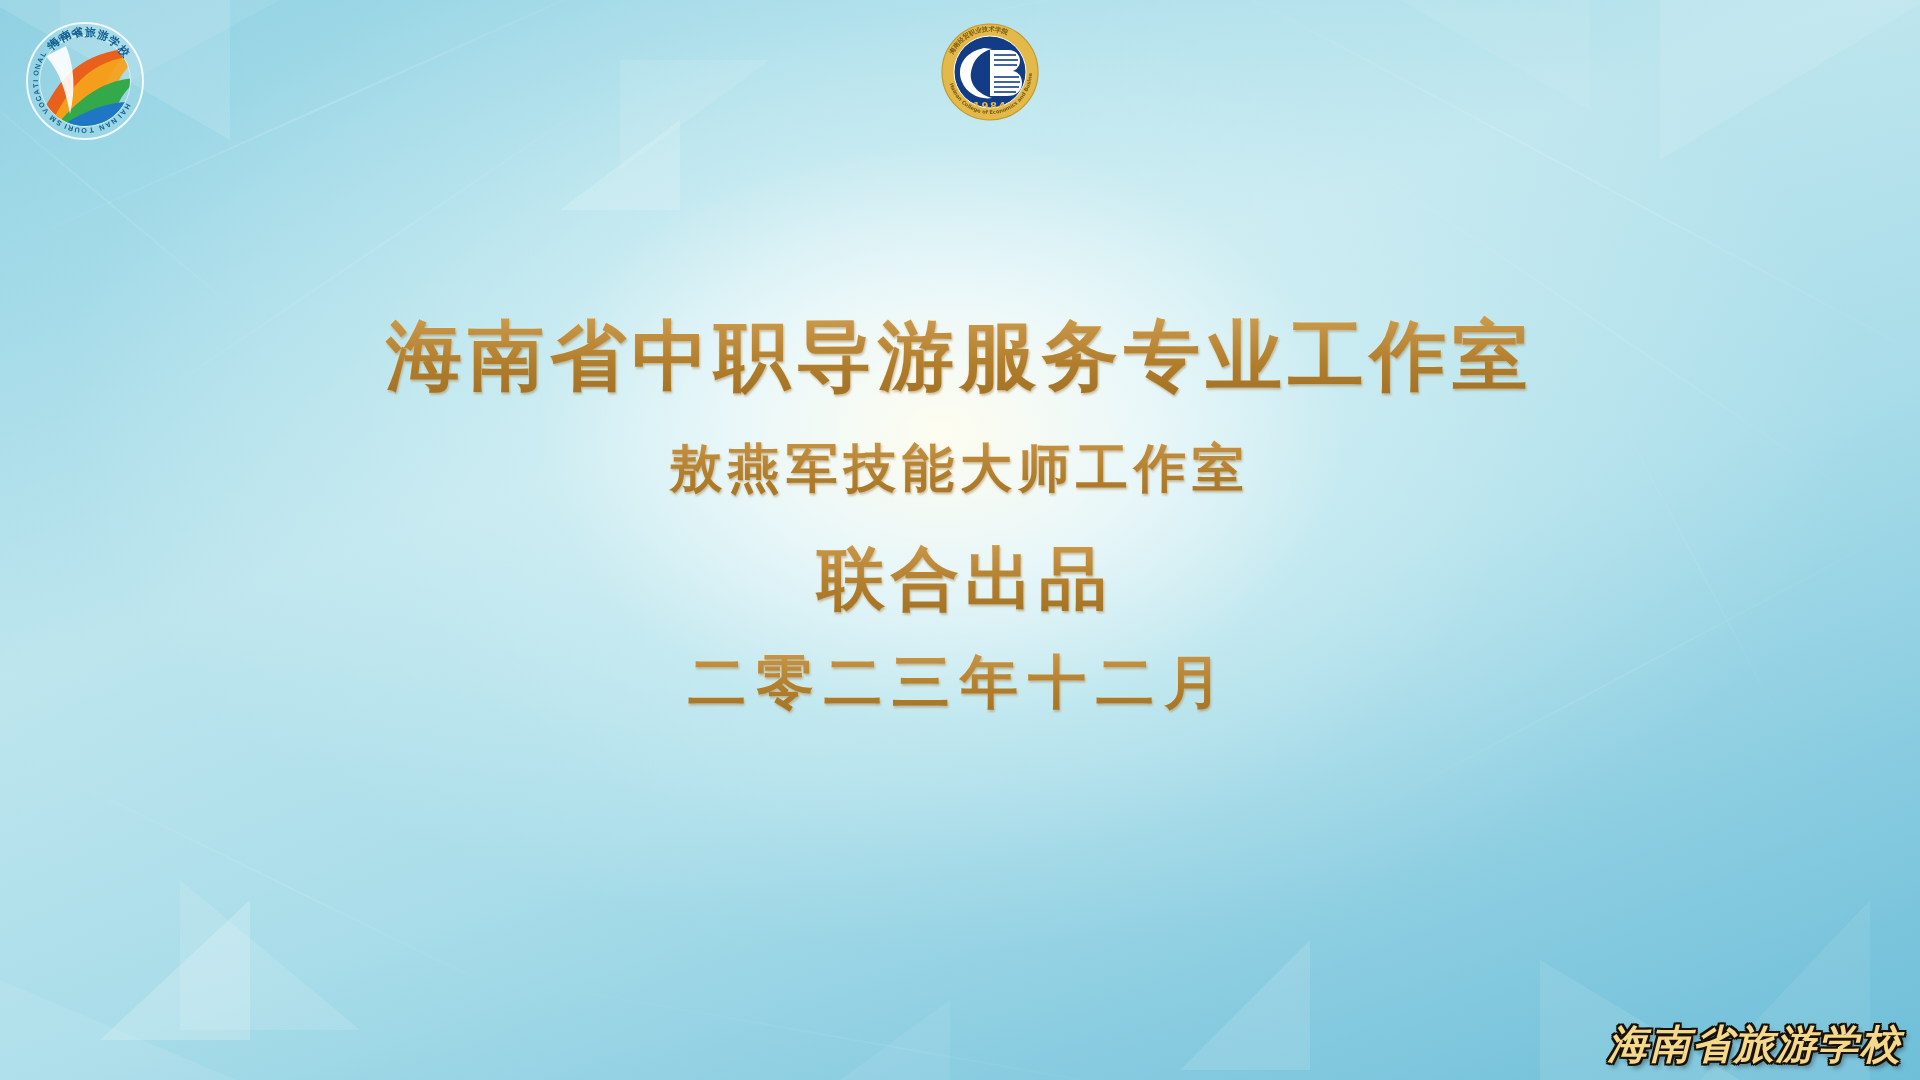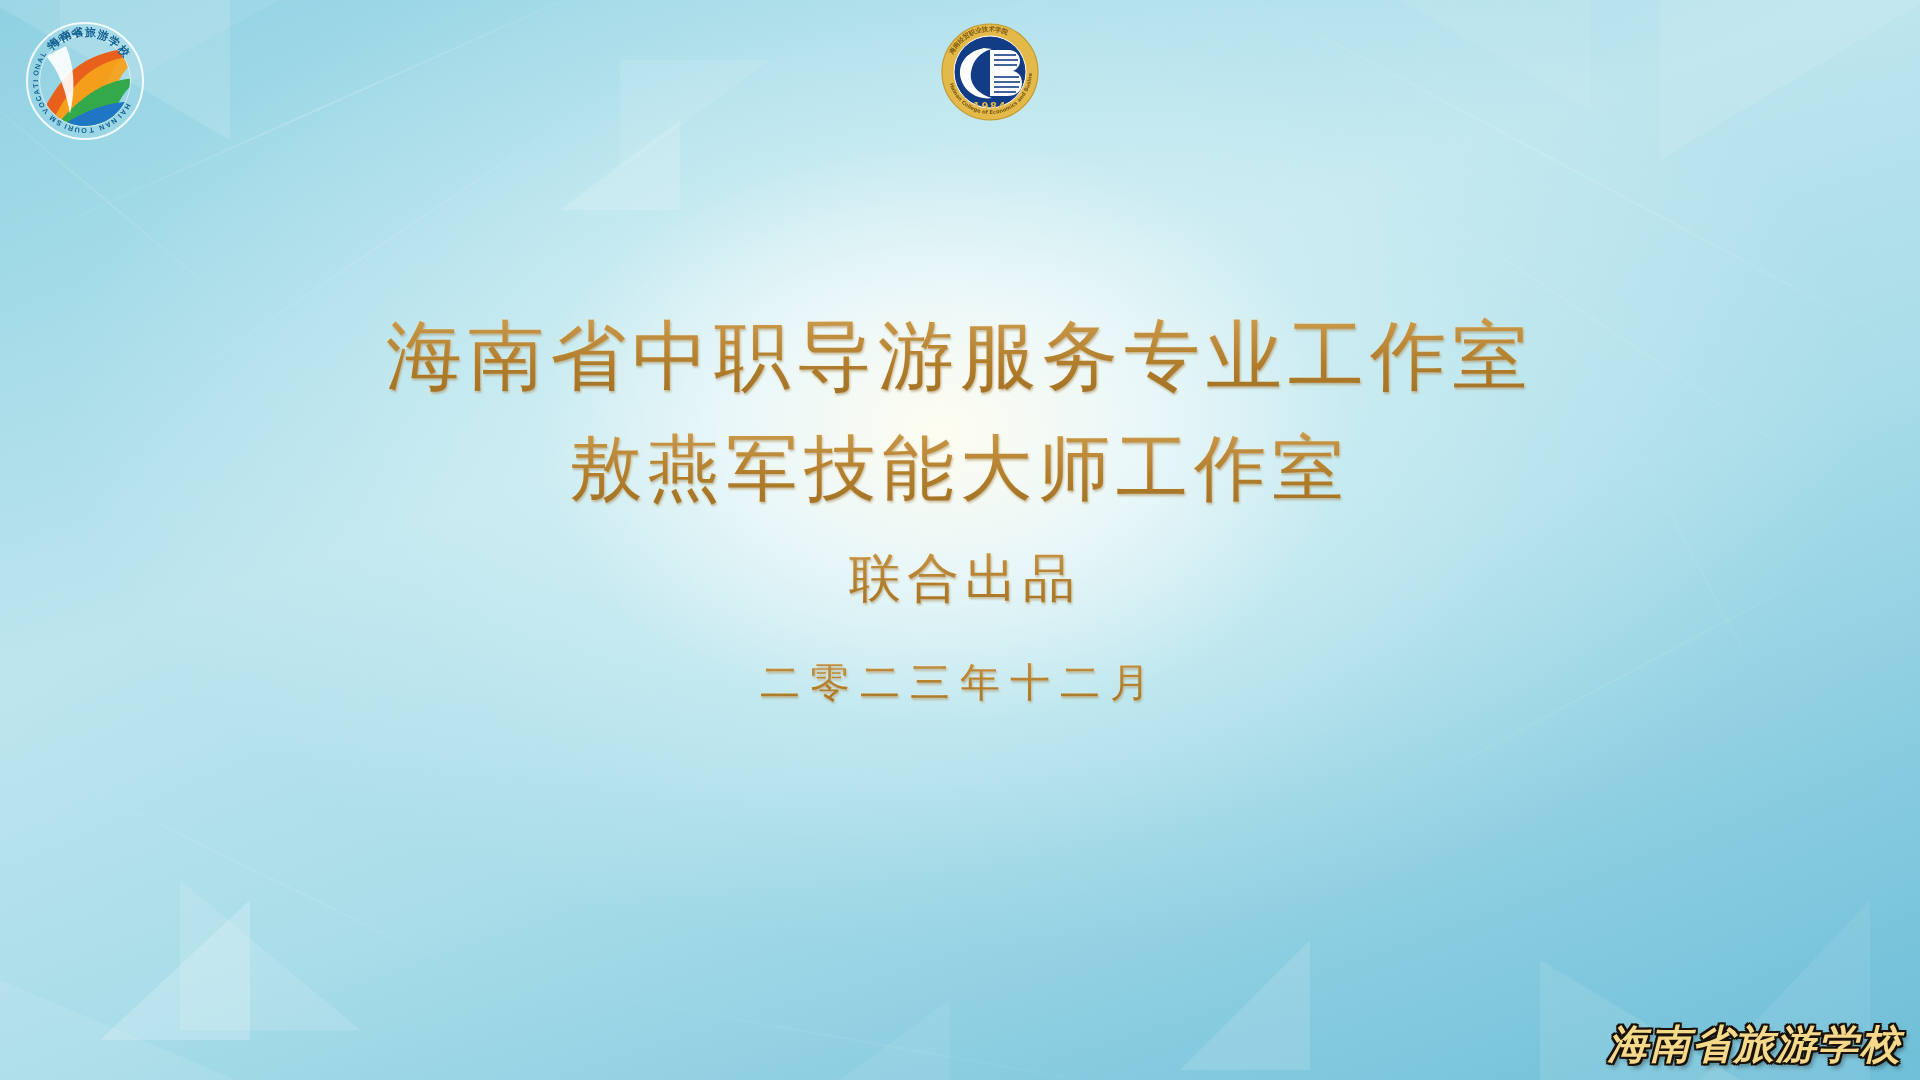--- a/index.html
+++ b/index.html
@@ -143,35 +143,35 @@
 
   
   .title-stack {
     position: absolute;
     left: 0; right: 0;
     top: 300px;
     text-align: center;
   }
   .tline {
     font-family: "DejaVu Serif", serif;
-    font-weight: normal;
+    font-weight: bold;
     color: #b3802f;
     letter-spacing: 6px;
     white-space: nowrap;
     background: linear-gradient(180deg, #d9a959 0%, #c49243 26%, #b07d2b 58%, #9c6c22 100%);
     -webkit-background-clip: text;
     background-clip: text;
     -webkit-text-fill-color: transparent;
     filter: drop-shadow(1px 2px 1px rgba(120,80,20,0.35)) drop-shadow(0 0 1px rgba(255,240,200,0.6));
     text-align: center;
   }
   .t1 { font-size: 76px; line-height: 112px; }
-  .t2 { font-size: 72px; line-height: 112px; }
-  .t3 { font-size: 52px; line-height: 108px; padding-left: 10px; }
-  .t4 { font-size: 40px; line-height: 100px; letter-spacing: 10px; }
+  .t2 { font-size: 52px; line-height: 112px; }
+  .t3 { font-size: 68px; line-height: 108px; padding-left: 10px; }
+  .t4 { font-size: 58px; line-height: 100px; letter-spacing: 10px; }
 
   
   .watermark {
     position: absolute;
     right: 18px;
     bottom: 8px;
     font-family: "DejaVu Serif", serif;
     font-style: italic;
     font-weight: bold;
     font-size: 40px;

